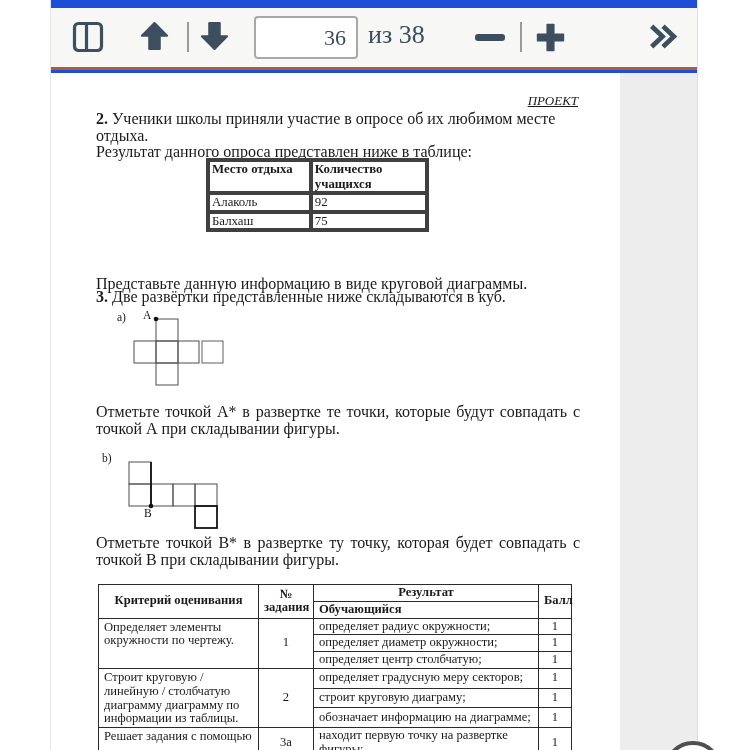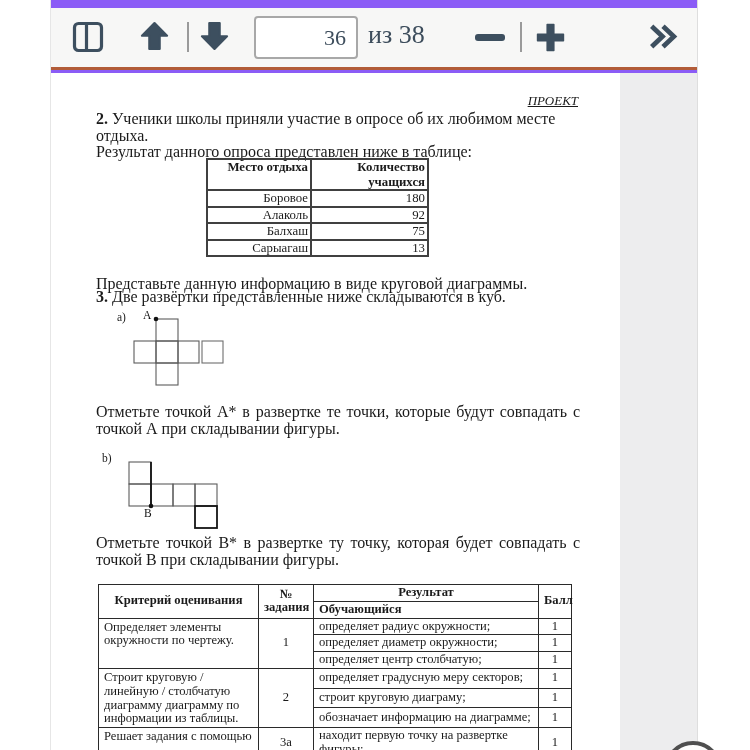--- a/index.html
+++ b/index.html
@@ -1,21 +1,21 @@
 <!DOCTYPE html>
 <html><head>
 <meta charset="utf-8">
 <style>
   * { margin:0; padding:0; box-sizing:border-box; }
   html,body { width:750px; height:750px; }
   body { font-family:"Liberation Serif", serif; background:#ffffff; position:relative; overflow:hidden; }
 
   
   .viewer { position:absolute; left:50px; top:0; width:648px; height:750px;
-            border-left:1px solid #e6e6e6; border-right:1px solid #dedede; background:#8b5cf6; }
+            border-left:1px solid #e6e6e6; border-right:1px solid #dedede; background:#1d4ed8; }
   .toolbar { position:absolute; left:0; top:8px; width:100%; height:62px;
              background:#f7f7f6; border-bottom:3px solid #b25c38; }
   .tb-item { position:absolute; display:flex; align-items:center; justify-content:center; }
   .tb-btn { cursor:pointer; background:none; border:none; padding:0; }
   .tb-divider { position:absolute; width:2px; height:30px; top:14px; background:#9a9a9a; }
   .icon-col { color:#3d4f5f; }
   .page-input { position:absolute; left:203px; top:8px; width:104px; height:43px;
                 border:2px solid #a8a8a8; border-radius:4px; background:#fff;
                 font-family:"Liberation Serif", serif; font-size:22px; color:#3d4d5c;
                 text-align:right; padding-right:10px; }
@@ -28,21 +28,21 @@
 
   .doc-text { position:absolute; font-size:16px; line-height:16.6px; color:#1a1a1a; }
   .just { text-align:justify; }
   .b { font-weight:bold; }
   .watermark { position:absolute; top:20px; right:42px; font-style:italic; font-size:13px; color:#1a1a1a;text-decoration:underline; }
 
   
   table { border-collapse:collapse; }
   .places-table { position:absolute; left:155px; top:85px; width:223px;
                   font-size:12.8px; line-height:14.5px; color:#1a1a1a; }
-  .places-table td { border:2px solid #404040; text-align:right; vertical-align:top; padding:0 2px; }
+  .places-table td { border:4px solid #404040; text-align:left; vertical-align:top; padding:0 2px; }
   .places-table .hd { font-weight:bold; }
   .places-table col.c1 { width:105px; } .places-table col.c2 { width:118px; }
 
   
   .net { position:absolute; }
   .net-label { position:absolute; font-size:11.5px; color:#1a1a1a; }
   .pt-label { position:absolute; font-size:11.5px; color:#111; }
 
   
   .crit-table { position:absolute; left:47px; top:511px; width:473px; table-layout:fixed;
@@ -136,34 +136,26 @@
         <colgroup>
             <col class="c1">
             <col class="c2">
           </colgroup>
         <tbody>
             <tr>
           <td class="hd">Место отдыха</td>
           <td class="hd">Количество учащихся</td>
         </tr>
         <tr>
-          <td>Боровое</td>
-          <td>180</td>
-        </tr>
-        <tr>
           <td>Алаколь</td>
           <td>92</td>
         </tr>
         <tr>
           <td>Балхаш</td>
           <td>75</td>
-        </tr>
-        <tr>
-          <td>Сарыагаш</td>
-          <td>13</td>
         </tr>
       </tbody>
         </table>
 
       <div class="doc-text" style="left:45px; top:203px; width:484px;">Представьте данную информацию в виде круговой диаграммы.</div>
 
       <div class="doc-text" style="left:45px; top:216px; width:484px;">
         <span class="b">3.</span><span> Две развёртки представленные ниже складываются в куб.</span>
       </div>
 

